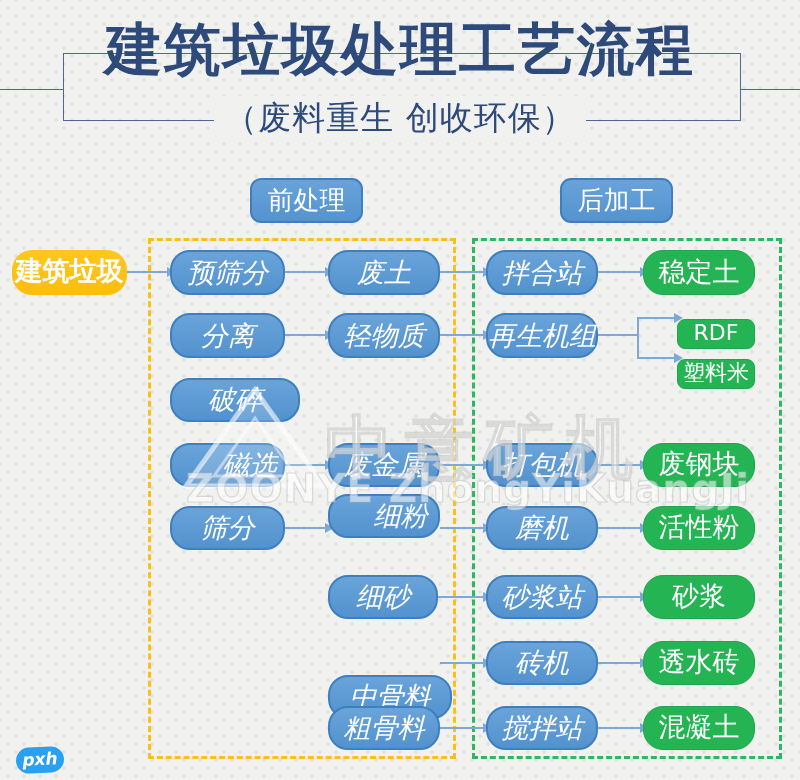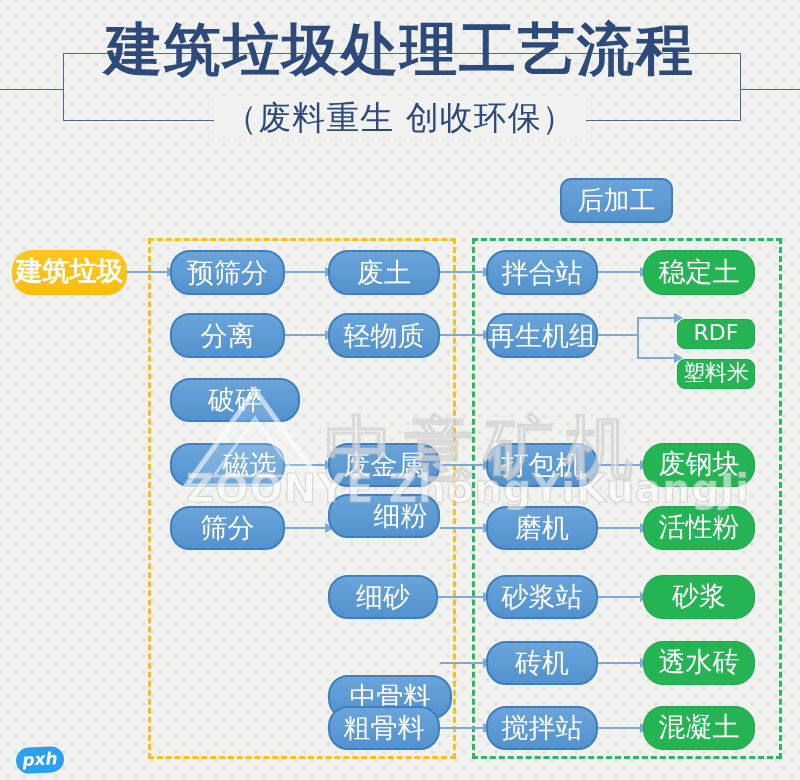--- a/index.html
+++ b/index.html
@@ -37,21 +37,21 @@
     background:linear-gradient(180deg,#68a3da,#5593cf);border:2px solid var(--blue-border);
     box-sizing:border-box;color:#fff;font-size:26px;text-align:center;line-height:40px;z-index:2;}
   #header-pre{left:250px;top:178px;}
   #header-post{left:560px;top:178px;}
   .region{position:absolute;box-sizing:border-box;z-index:0;}
   #region-pre{left:148px;top:238px;width:308px;height:521px;border:3px dashed var(--dash-orange);}
   #region-post{left:472px;top:238px;width:310px;height:521px;border:3px dashed var(--dash-green);}
   
   .node{position:absolute;box-sizing:border-box;border-radius:20px;color:#fff;
     text-align:center;font-size:27px;white-space:nowrap;z-index:2;}
-  .node.process{background:linear-gradient(180deg,#69a4da,#5392ce);border:2px solid var(--blue-border);}
+  .node.process{background:linear-gradient(180deg,#69a4da,#5392ce);border:2px solid var(--blue-border);font-style:italic;}
   .node.source{background:linear-gradient(180deg,#ffc71e,var(--yellow));font-weight:700;}
   .node.product{background:var(--green);border:1px solid #1da64b;}
   .node.small{font-size:22px;border-radius:8px;margin-top:16px;}
   
   .conn-line{position:absolute;background:var(--arrow);z-index:1;}
   .conn-head{position:absolute;width:0;height:0;z-index:1;
     border-left:9px solid var(--arrow);border-top:5px solid transparent;border-bottom:5px solid transparent;}
   
   #watermark{position:absolute;left:0;top:0;width:100%;height:100%;z-index:3;pointer-events:none;}
   .wm-text{position:absolute;font-weight:700;color:rgba(255,255,255,0.55);
@@ -74,20 +74,21 @@
   <div class="decor-line left"></div>
   <div class="decor-line right"></div>
   <h1 class="title">建筑垃圾处理工艺流程</h1>
   <div class="subtitle-wrap">
     <span class="subtitle">（废料重生 创收环保）</span>
   </div>
 
   <div class="region" id="region-pre"></div>
   <div class="region" id="region-post"></div>
 
+  <div class="section-header" id="header-pre">前处理</div>
   <div class="section-header" id="header-post">后加工</div>
 
   <div id="nodes-layer">
       <div class="node source" style="left: 12px; top: 250px; width: 115px; height: 45px; line-height: 41px;">建筑垃圾</div>
       <div class="node process" style="left: 170px; top: 250px; width: 115px; height: 45px; line-height: 41px;">预筛分</div>
       <div class="node process" style="left: 328px; top: 250px; width: 112px; height: 45px; line-height: 41px;">废土</div>
       <div class="node process" style="left: 486px; top: 250px; width: 112px; height: 45px; line-height: 41px;">拌合站</div>
       <div class="node product" style="left: 643px; top: 250px; width: 112px; height: 45px; line-height: 41px;">稳定土</div>
       <div class="node process" style="left: 170px; top: 313px; width: 115px; height: 45px; line-height: 41px;">分离</div>
       <div class="node process" style="left: 328px; top: 313px; width: 112px; height: 45px; line-height: 41px;">轻物质</div>

